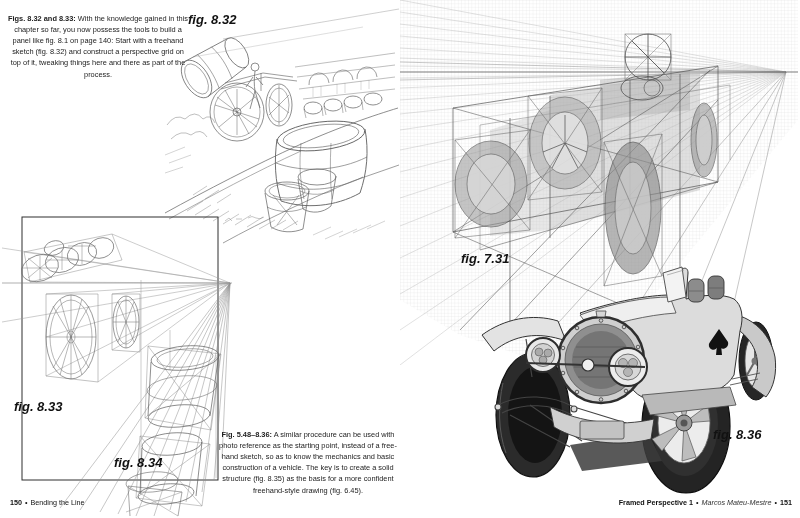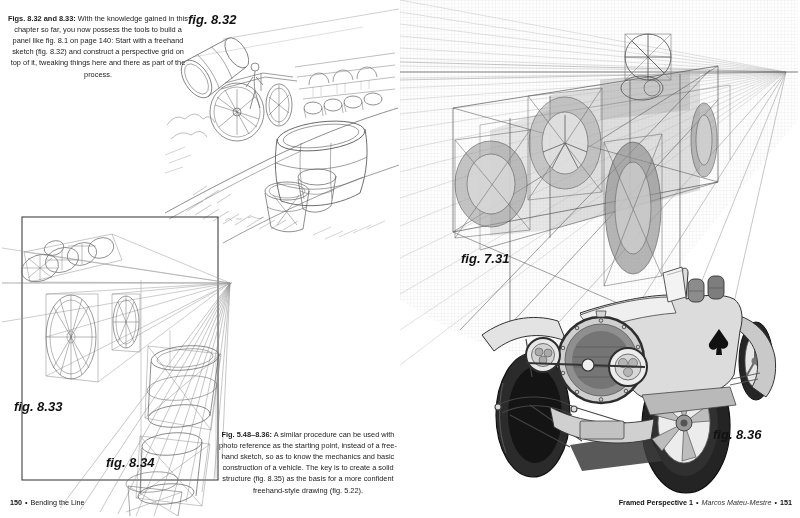--- a/index.html
+++ b/index.html
@@ -9,21 +9,21 @@
   .page { position:absolute; top:0; height:518px; }
   .page.left  { left:0; width:400px; }
   .page.right { left:400px; width:400px; }
   .caption { position:absolute; font-size:7.4px; line-height:1.5; color:#222; text-align:center; }
   .caption b { font-weight:bold; }
   .caption-top { left:8px; top:13px; width:180px; }
   .caption-bottom { left:218px; top:429px; width:180px; }
   .figlabel { position:absolute; font-size:13px; font-weight:bold; font-style:italic; color:#111; white-space:nowrap; }
   .lbl-832 { left:188px; top:12px; }
   .lbl-833 { left:14px;  top:399px; }
-  .lbl-834 { left:84px;  top:455px;padding-left:22px; }
+  .lbl-834 { left:92px;  top:455px;padding-left:22px; }
   .lbl-835 { left:61px;  top:251px; }  
   .lbl-836 { left:313px; top:427px; }
   .footer { position:absolute; bottom:11px; font-size:7.2px; color:#111; z-index:30; white-space:nowrap; }
   .footer-left { left:10px; }
   .footer-right { right:8px; }
   .footer .pg { font-weight:bold;margin-top:12px; }
   .footer .book { font-weight:bold; }
   .footer .auth { font-style:italic; color:#333; }
   .footer .sep { margin:0 3px; }
   svg { position:absolute; display:block; }
@@ -164,21 +164,21 @@
           <ellipse cx="166" cy="284" rx="28" ry="10" transform="rotate(-5 166 284)"></ellipse>
           <ellipse cx="152" cy="272" rx="26" ry="10" transform="rotate(-5 152 272)" stroke-width="0.55"></ellipse>
           <path d="M128,276 L182,282 L178,306 M128,276 L130,306" stroke-width="0.55"></path>
           <path d="M128,276 L178,306 M182,282 L126,302" stroke="#8f8f8f" stroke-width="0.5"></path>
         </g>
       </g>
     </svg>
 
     <p class="caption caption-top"><b>Figs. 8.32 and 8.33:</b> <span>With the knowledge gained in this chapter so far, you now possess the tools to build a panel like fig. 8.1 on page 140: Start with a freehand sketch (fig. 8.32) and construct a perspective grid on top of it, tweaking things here and there as part of the process.</span></p>
 
-    <p class="caption caption-bottom"><b>Fig. 5.48–8.36:</b> <span>A similar procedure can be used with photo reference as the starting point, instead of a free-hand sketch, so as to know the mechanics and basic construction of a vehicle. The key is to create a solid structure (fig. 8.35) as the basis for a more confident freehand-style drawing (fig. 5.22).</span></p>
+    <p class="caption caption-bottom"><b>Fig. 5.48–8.36:</b> <span>A similar procedure can be used with photo reference as the starting point, instead of a free-hand sketch, so as to know the mechanics and basic construction of a vehicle. The key is to create a solid structure (fig. 8.35) as the basis for a more confident freehand-style drawing (fig. 6.45).</span></p>
 
     <span class="figlabel lbl-832">fig. 8.32</span>
     <span class="figlabel lbl-833">fig. 8.33</span>
     <span class="figlabel lbl-834">fig. 8.34</span>
 
     <div class="footer footer-left">
       <span class="pg">150</span><span class="sep">•</span><span>Bending the Line</span>
     </div>
   </section>
 

